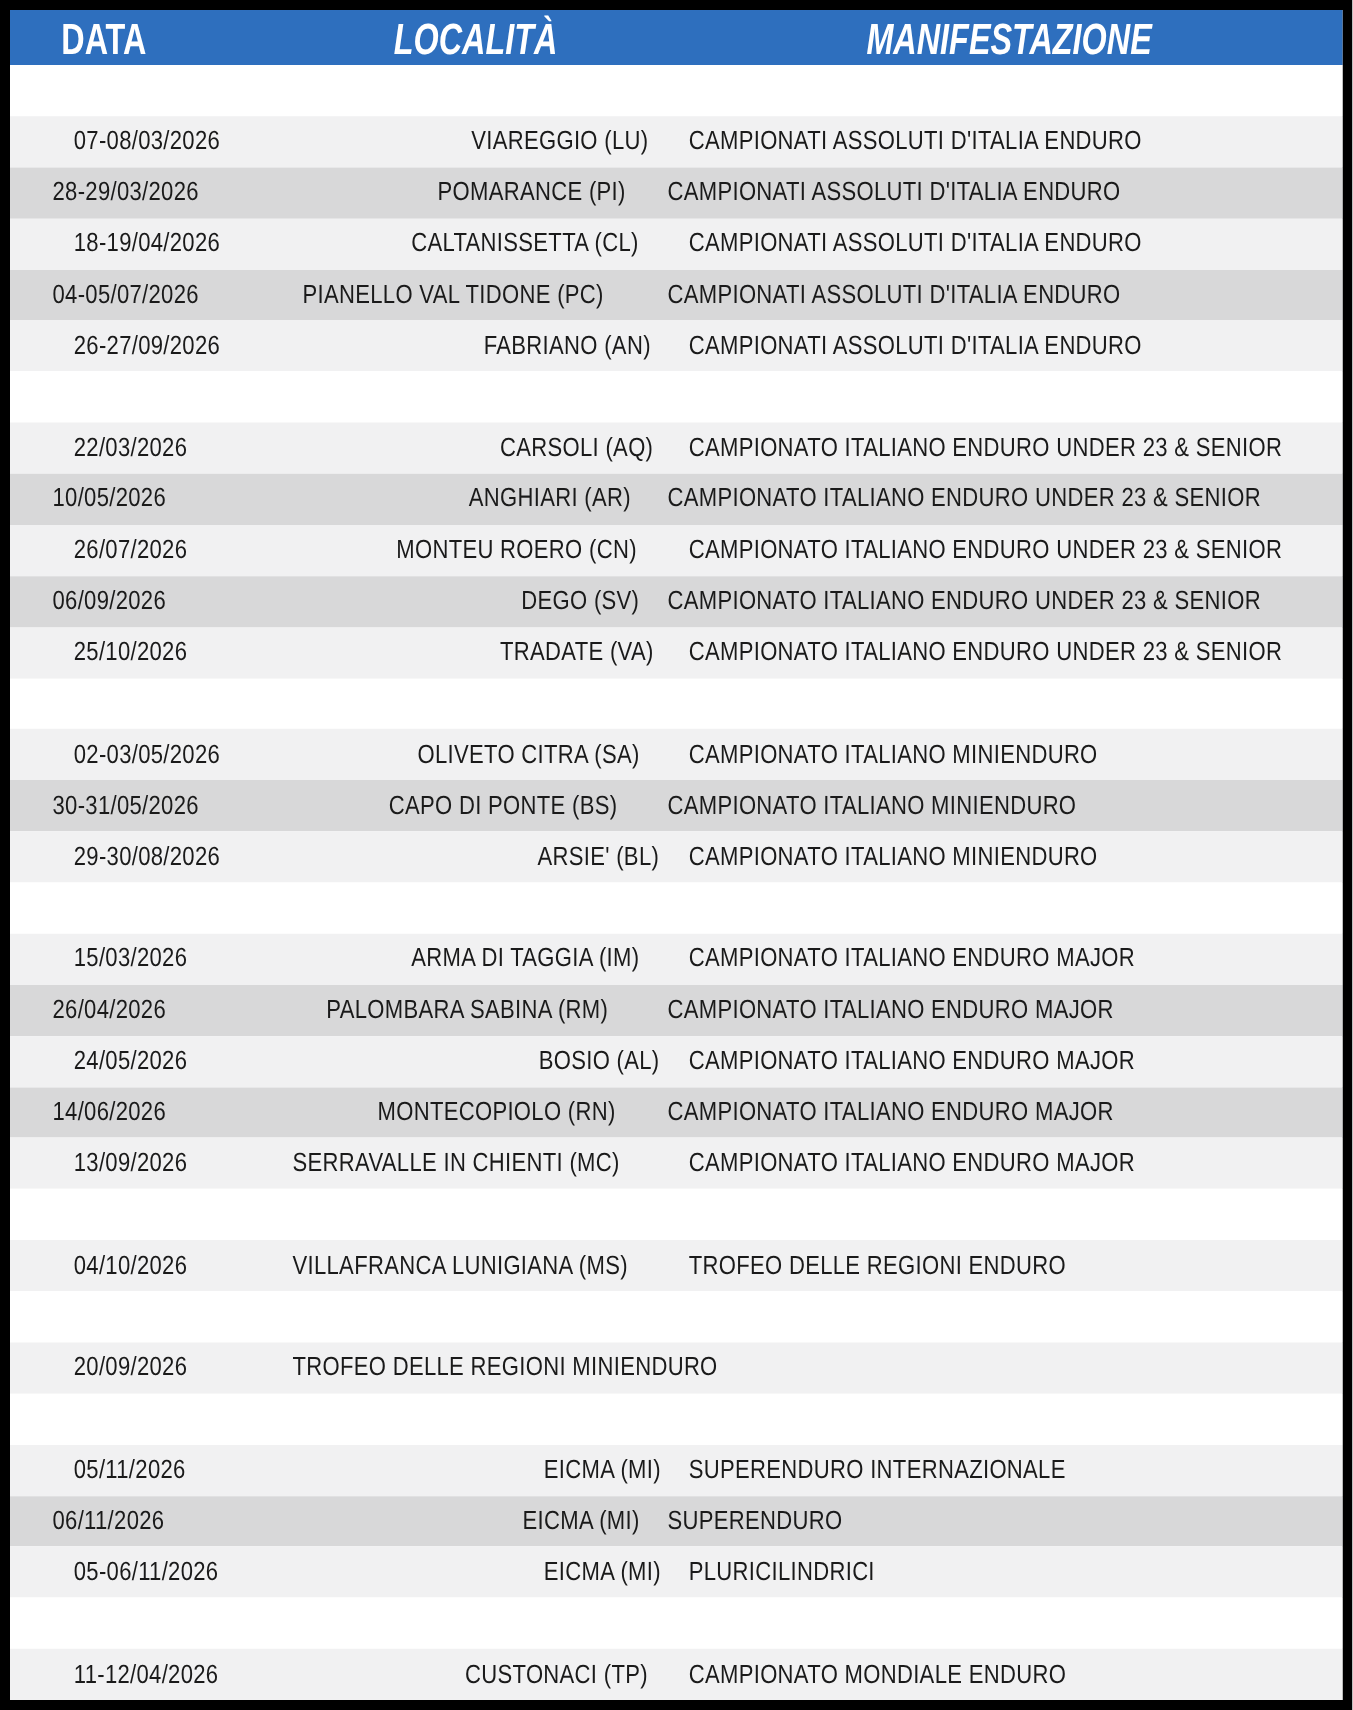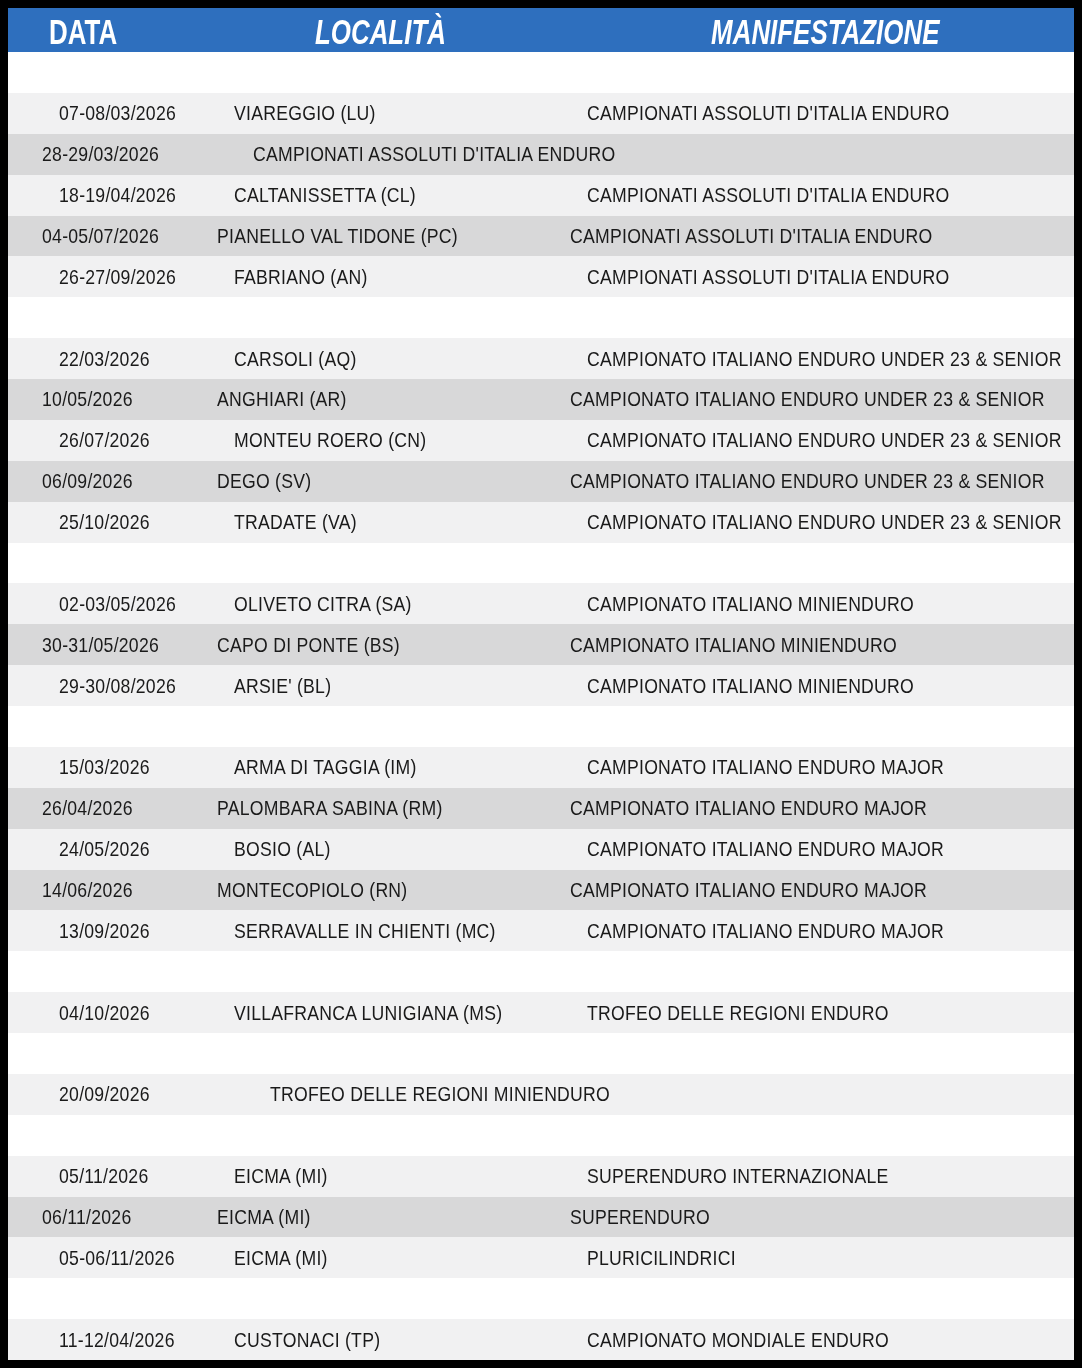--- a/index.html
+++ b/index.html
@@ -47,22 +47,22 @@
     background: var(--spacer-bg, #ffffff);
     min-height: 0;
   }
   .cell {
     box-sizing: border-box;
     padding-left: 5px;
     white-space: nowrap;
     overflow: visible;
   }
   .col-0 { width: 175px; flex: 0 0 175px; }
-  .col-1 { width: 317px; flex: 0 0 317px; }
-  .col-2 { flex: 1 1 auto; margin-left: 36px; }
+  .col-1 { width: 317px; flex: 0 0 317px; text-align: right; }
+  .col-2 { flex: 1 1 auto; }
   .cell > span {
     display: inline-block;
     transform: scaleX(0.84);
     transform-origin: 0 50%;
     font-size: 21px;
     letter-spacing: 0.3px;
     color: var(--body-text, #1a1a1a);
     white-space: nowrap;
   }
   .header-row .cell > span {
@@ -97,20 +97,21 @@
   </div>
   <div class="rows" id="rows">
       <div class="spacer-row"></div>
       <div class="row light">
         <div class="cell col-0"><span>07-08/03/2026</span></div>
         <div class="cell col-1"><span>VIAREGGIO (LU)</span></div>
         <div class="cell col-2"><span>CAMPIONATI ASSOLUTI D'ITALIA ENDURO</span></div>
       </div>
       <div class="row dark">
         <div class="cell col-0"><span>28-29/03/2026</span></div>
+        <div class="cell col-1"><span>POMARANCE (PI)</span></div>
         <div class="cell col-2"><span>CAMPIONATI ASSOLUTI D'ITALIA ENDURO</span></div>
       </div>
       <div class="row light">
         <div class="cell col-0"><span>18-19/04/2026</span></div>
         <div class="cell col-1"><span>CALTANISSETTA (CL)</span></div>
         <div class="cell col-2"><span>CAMPIONATI ASSOLUTI D'ITALIA ENDURO</span></div>
       </div>
       <div class="row dark">
         <div class="cell col-0"><span>04-05/07/2026</span></div>
         <div class="cell col-1"><span>PIANELLO VAL TIDONE (PC)</span></div>

